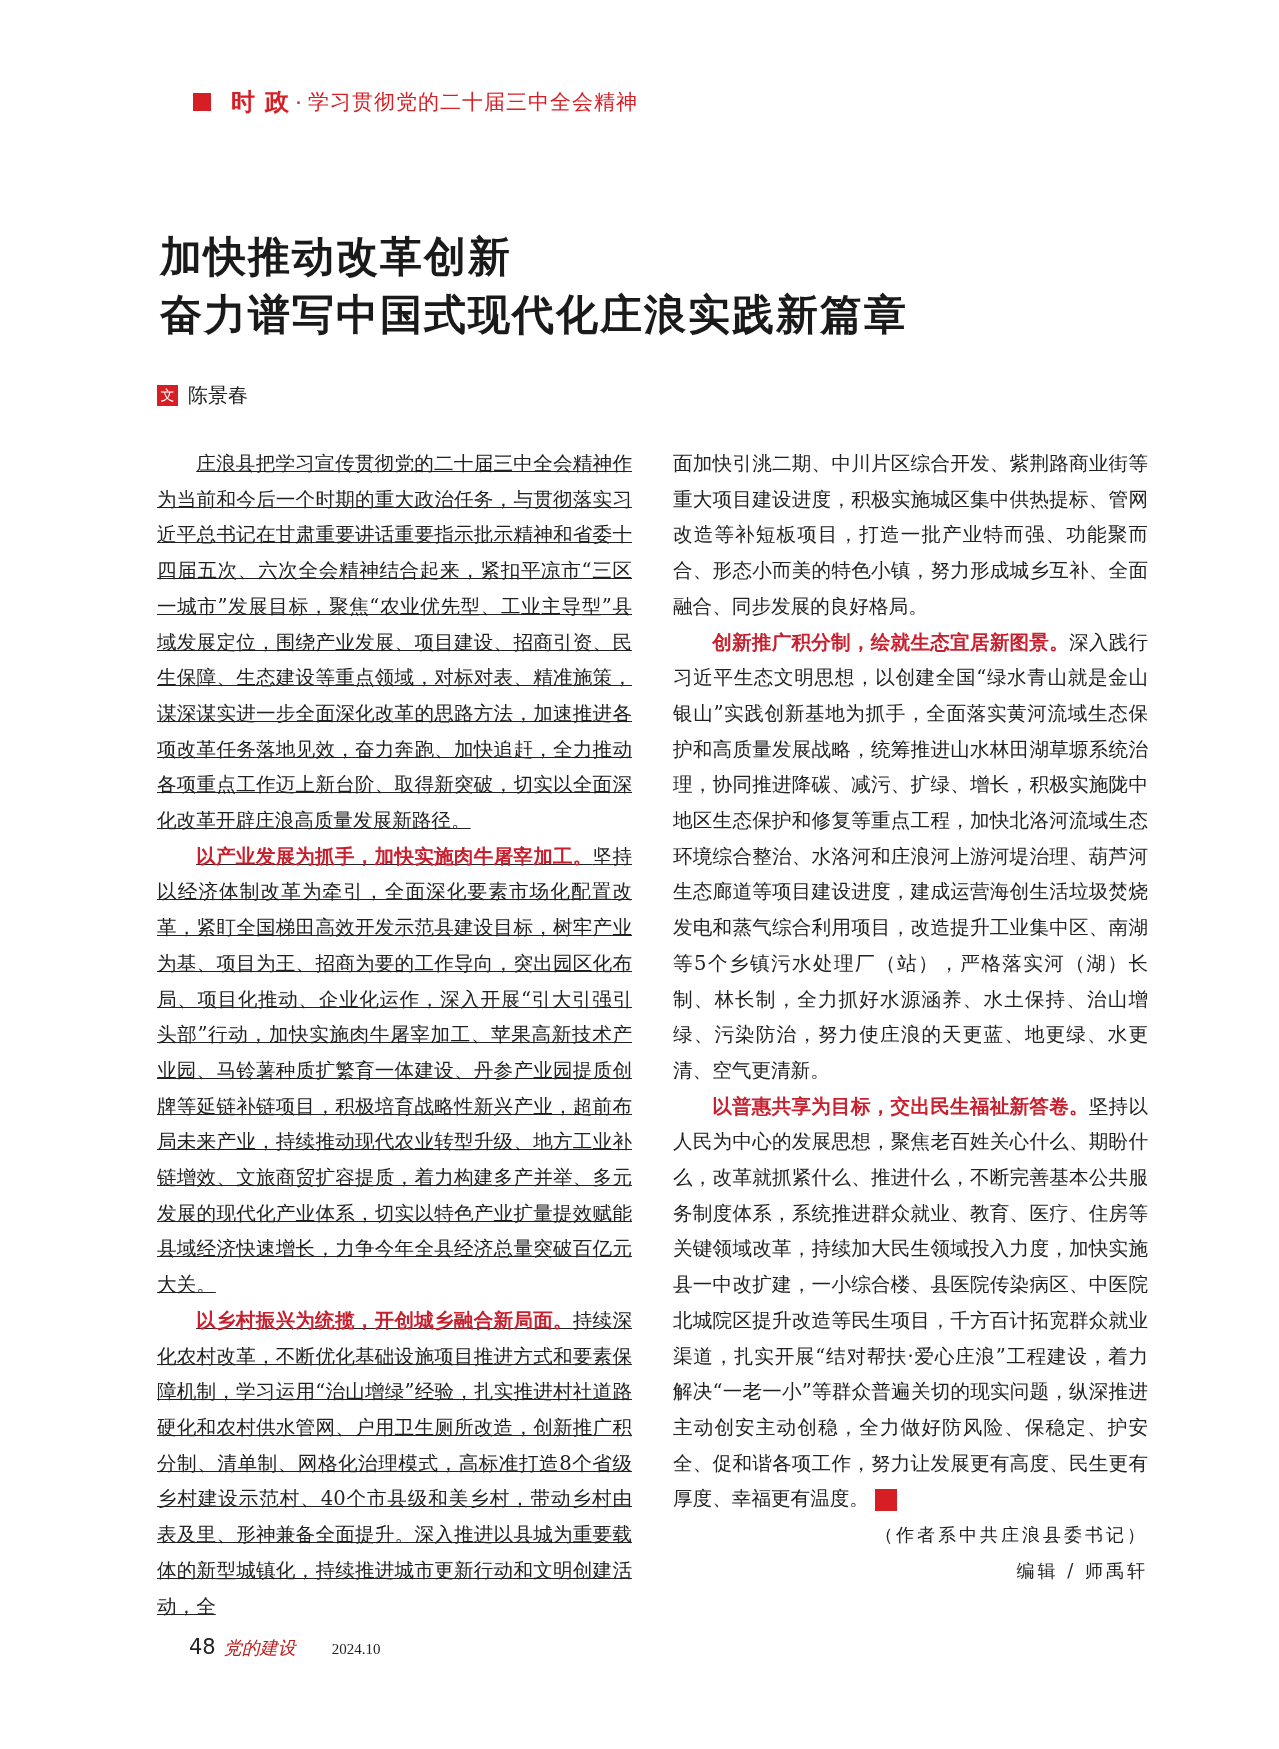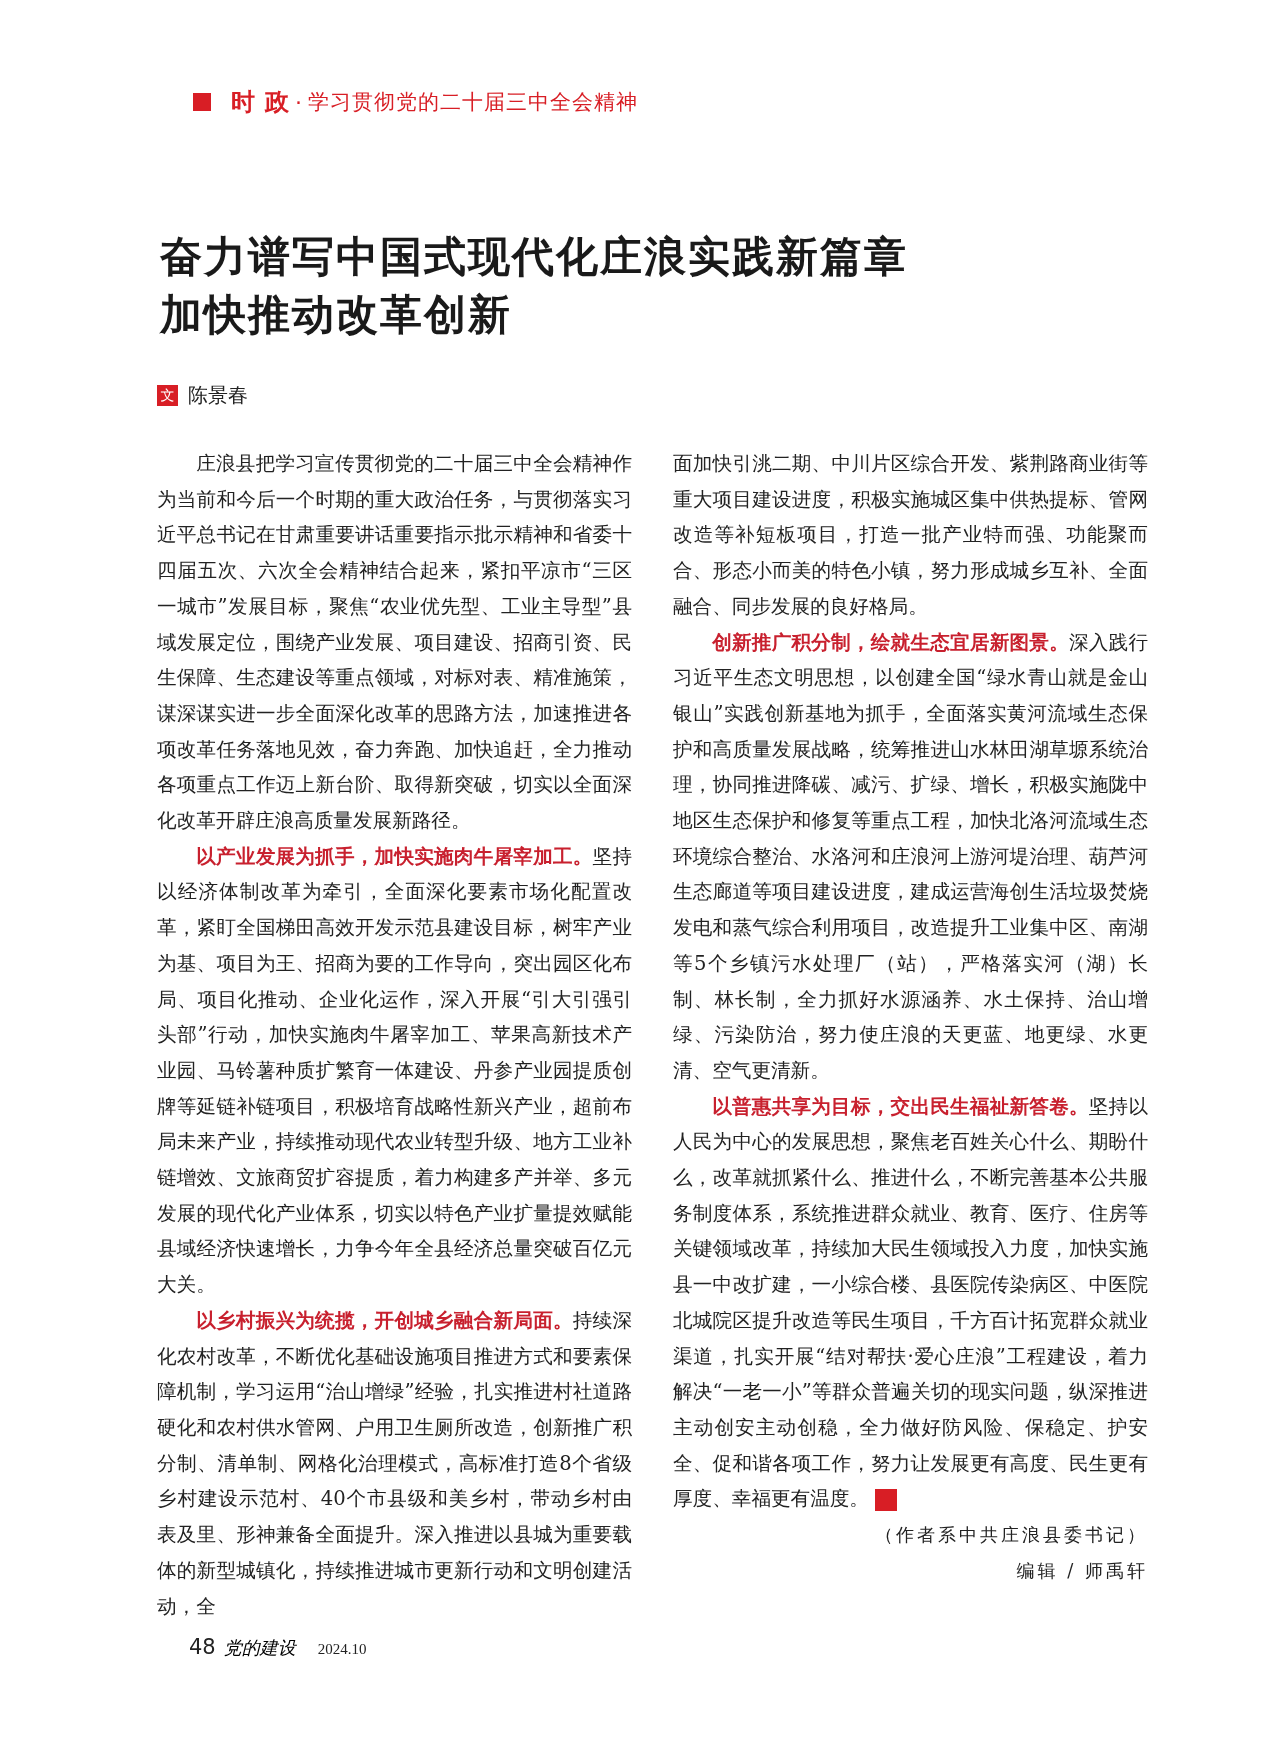--- a/index.html
+++ b/index.html
@@ -8,46 +8,46 @@
   .header { position: absolute; left: 160px; top: 86px; display: flex; align-items: center; margin-left: 33px; }
   .header .sq { width: 18px; height: 18px; background: #d81e25; margin-right: 20px; }
   .header .section { color: #d81e25; font-family: "DejaVu Sans", sans-serif; font-weight: bold; font-size: 24px; letter-spacing: 10px; }
   .header .dot { color: #d81e25; font-size: 22px; margin: 0 6px 0 -4px; font-family: "DejaVu Sans", sans-serif; }
   .header .sub { color: #d81e25; font-family: "DejaVu Sans", sans-serif; font-size: 21px; letter-spacing: 1px; }
   .title { position: absolute; left: 160px; top: 228px; font-family: "DejaVu Serif", serif; font-weight: bold; font-size: 42px; line-height: 58px; color: #1a1a1a; letter-spacing: 2px; }
   .byline { position: absolute; left: 157px; top: 382px; display: flex; align-items: center; font-family: "DejaVu Sans", sans-serif; }
   .byline .badge { width: 21px; height: 21px; background: #d81e25; color: #fff; font-size: 14px; line-height: 21px; text-align: center; margin-right: 10px; }
   .byline .author { font-size: 20px; color: #222; }
   .col { position: absolute; top: 446px; width: 475px; font-size: 19.6px; line-height: 35.7px; text-align: justify; }
-  .col.left { left: 157px; }
+  .col.left { left: 157px; text-decoration: underline; }
   .col.right { left: 673px; }
   .col p { margin: 0; text-indent: 2em; }
   .col p.cont { text-indent: 0; }
   .hl { color: #c8202e; font-weight: bold; font-family: "DejaVu Sans", sans-serif; }
   .endmark { display: inline-block; width: 22px; height: 22px; background: #d81e25; color: #fff; font-family: "DejaVu Sans", sans-serif; font-size: 17px; line-height: 22px; text-align: center; vertical-align: middle; margin-left: 6px; }
   .note { text-align: right; letter-spacing: 3px; font-size: 18px; }
   .editor { text-align: right; letter-spacing: 3px; font-size: 18px; }
   .footer { position: absolute; left: 157px; top: 1635px; display: flex; align-items: baseline; }
   .footer .page { font-family: "DejaVu Sans", sans-serif; font-size: 21px; color: #222; margin-right: 8px; margin-left: 32px; }
-  .footer .mag { font-family: "DejaVu Serif", serif; font-style: italic; color: #000000; font-size: 18px; margin-right: 22px; }
+  .footer .mag { font-family: "DejaVu Serif", serif; font-style: italic; color: #b91c1c; font-size: 18px; margin-right: 36px; }
   .footer .date { font-family: "Liberation Serif", serif; font-size: 15px; color: #222; }
 </style>
 </head>
 <body>
 
 <div class="header">
   <span class="sq"></span>
   <span class="section">时政</span>
   <span class="dot">·</span>
   <span class="sub">学习贯彻党的二十届三中全会精神</span>
 </div>
 
 <div class="title">
+  <div>加快推动改革创新</div>
   <div>奋力谱写中国式现代化庄浪实践新篇章</div>
-  <div>加快推动改革创新</div>
 </div>
 
 <div class="byline">
   <span class="badge">文</span>
   <span class="author">陈景春</span>
 </div>
 
 <div class="col left">
   <p>庄浪县把学习宣传贯彻党的二十届三中全会精神作为当前和今后一个时期的重大政治任务，与贯彻落实习近平总书记在甘肃重要讲话重要指示批示精神和省委十四届五次、六次全会精神结合起来，紧扣平凉市“三区一城市”发展目标，聚焦“农业优先型、工业主导型”县域发展定位，围绕产业发展、项目建设、招商引资、民生保障、生态建设等重点领域，对标对表、精准施策，谋深谋实进一步全面深化改革的思路方法，加速推进各项改革任务落地见效，奋力奔跑、加快追赶，全力推动各项重点工作迈上新台阶、取得新突破，切实以全面深化改革开辟庄浪高质量发展新路径。</p>
   <p><span class="hl">以产业发展为抓手，加快实施肉牛屠宰加工。</span><span>坚持以经济体制改革为牵引，全面深化要素市场化配置改革，紧盯全国梯田高效开发示范县建设目标，树牢产业为基、项目为王、招商为要的工作导向，突出园区化布局、项目化推动、企业化运作，深入开展“引大引强引头部”行动，加快实施肉牛屠宰加工、苹果高新技术产业园、马铃薯种质扩繁育一体建设、丹参产业园提质创牌等延链补链项目，积极培育战略性新兴产业，超前布局未来产业，持续推动现代农业转型升级、地方工业补链增效、文旅商贸扩容提质，着力构建多产并举、多元发展的现代化产业体系，切实以特色产业扩量提效赋能县域经济快速增长，力争今年全县经济总量突破百亿元大关。</span></p>

